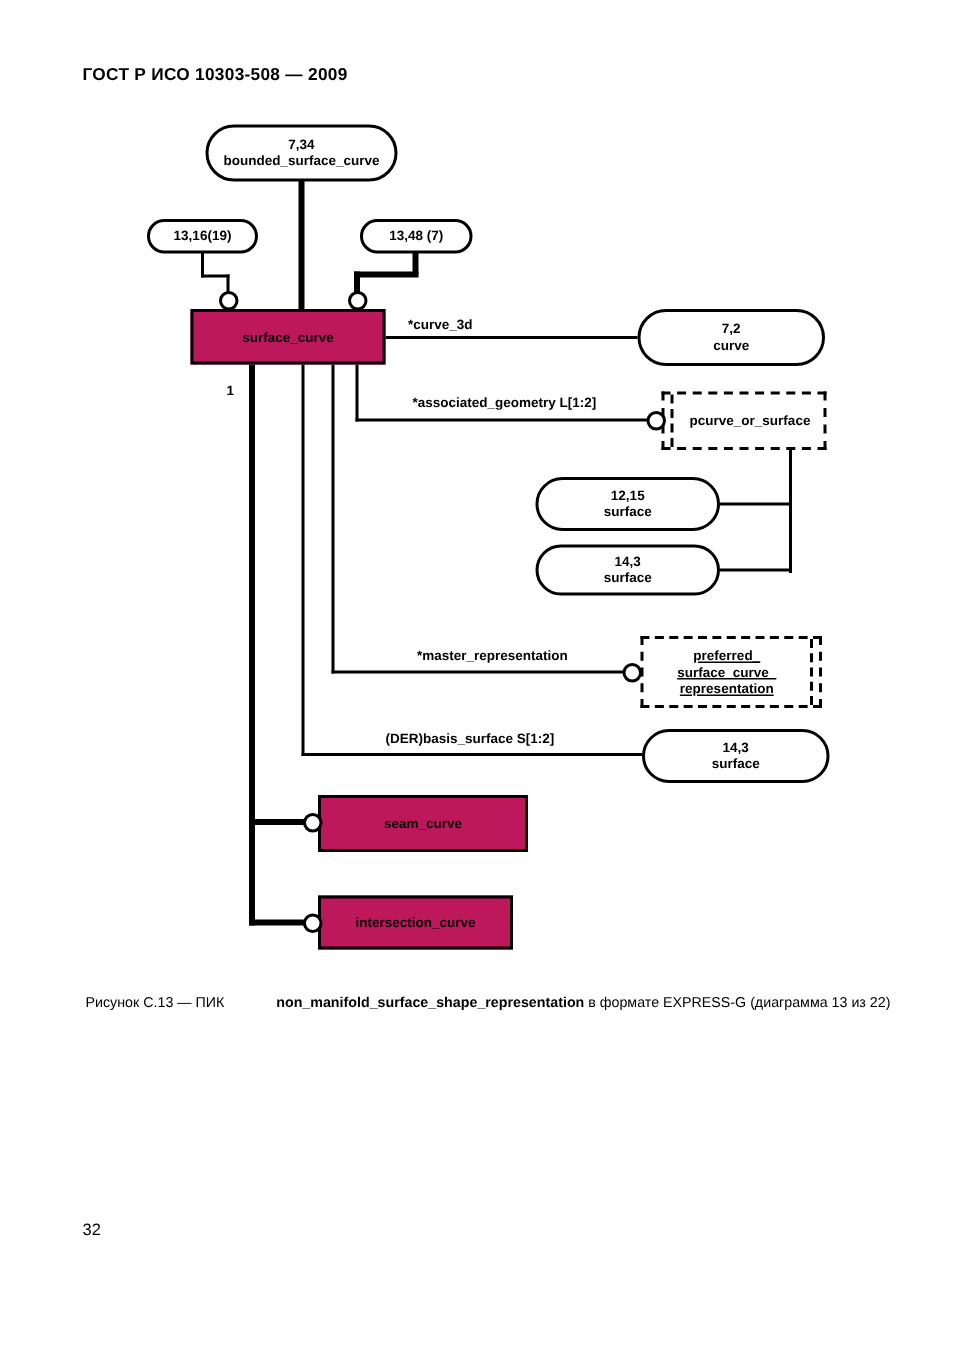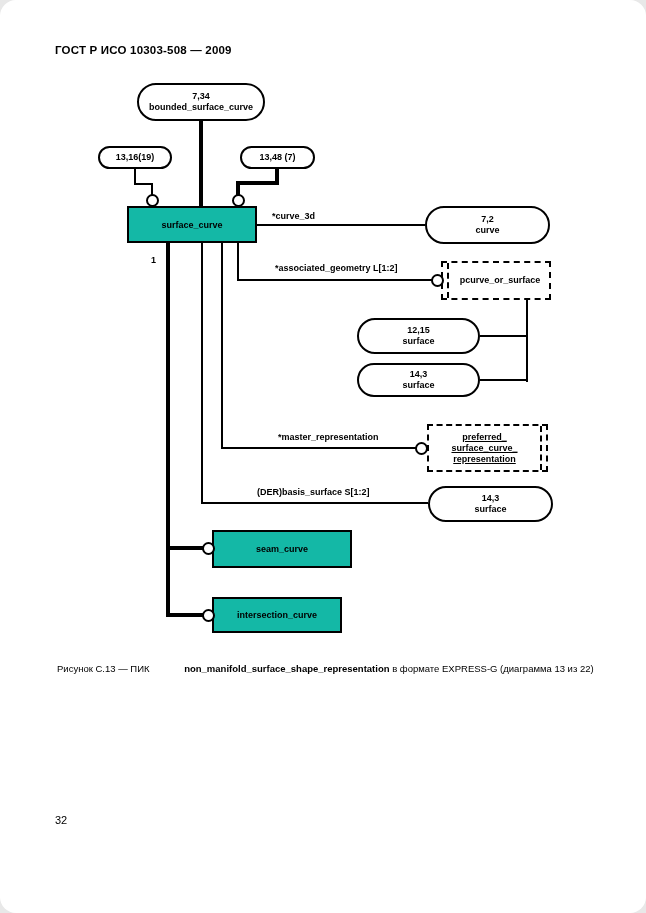--- a/index.html
+++ b/index.html
@@ -1,35 +1,34 @@
 <!DOCTYPE html>
 <html><head>
 <meta charset="utf-8">
 <style>
   html,body{margin:0;padding:0;background:#e8e8e8;}
   .page{
     position:relative;width:646px;height:913px;background:#ffffff;
     font-family:"Liberation Sans",sans-serif;color:#000;overflow:hidden;
     margin:0 auto;
-    border-radius:16px;
   }
   .hdr{position:absolute;left:55px;top:44px;font-size:11.5px;font-weight:bold;letter-spacing:.2px;}
   .pagenum{position:absolute;left:55px;top:796px;font-size:11px;margin-top:18px;}
   .caption{position:absolute;left:57px;top:663px;font-size:9.5px;white-space:nowrap;}
   .caption b{font-weight:bold;margin-left:32px;}
 
   
   .ln{position:absolute;background:#000;}
   .oval{
     position:absolute;border:2px solid #000;border-radius:999px;background:#fff;
     display:flex;flex-direction:column;align-items:center;justify-content:center;
     font-size:9px;font-weight:bold;text-align:center;line-height:11px;box-sizing:border-box;
   }
   .rect{
-    position:absolute;border:2px solid #000;background:#14b8a6;
+    position:absolute;border:2px solid #000;background:#be185d;
     display:flex;align-items:center;justify-content:center;
     font-size:9px;font-weight:bold;text-align:center;box-sizing:border-box;
   }
   .dashed{
     position:absolute;border:2px dashed #000;background:#fff;
     display:flex;flex-direction:column;align-items:center;justify-content:center;
     font-size:9px;font-weight:bold;line-height:11px;box-sizing:border-box;
   }
   .dbar-left{position:absolute;left:4px;top:0;bottom:0;border-left:2px dashed #000;}
   .dbar-right{position:absolute;right:4px;top:0;bottom:0;border-left:2px dashed #000;}

